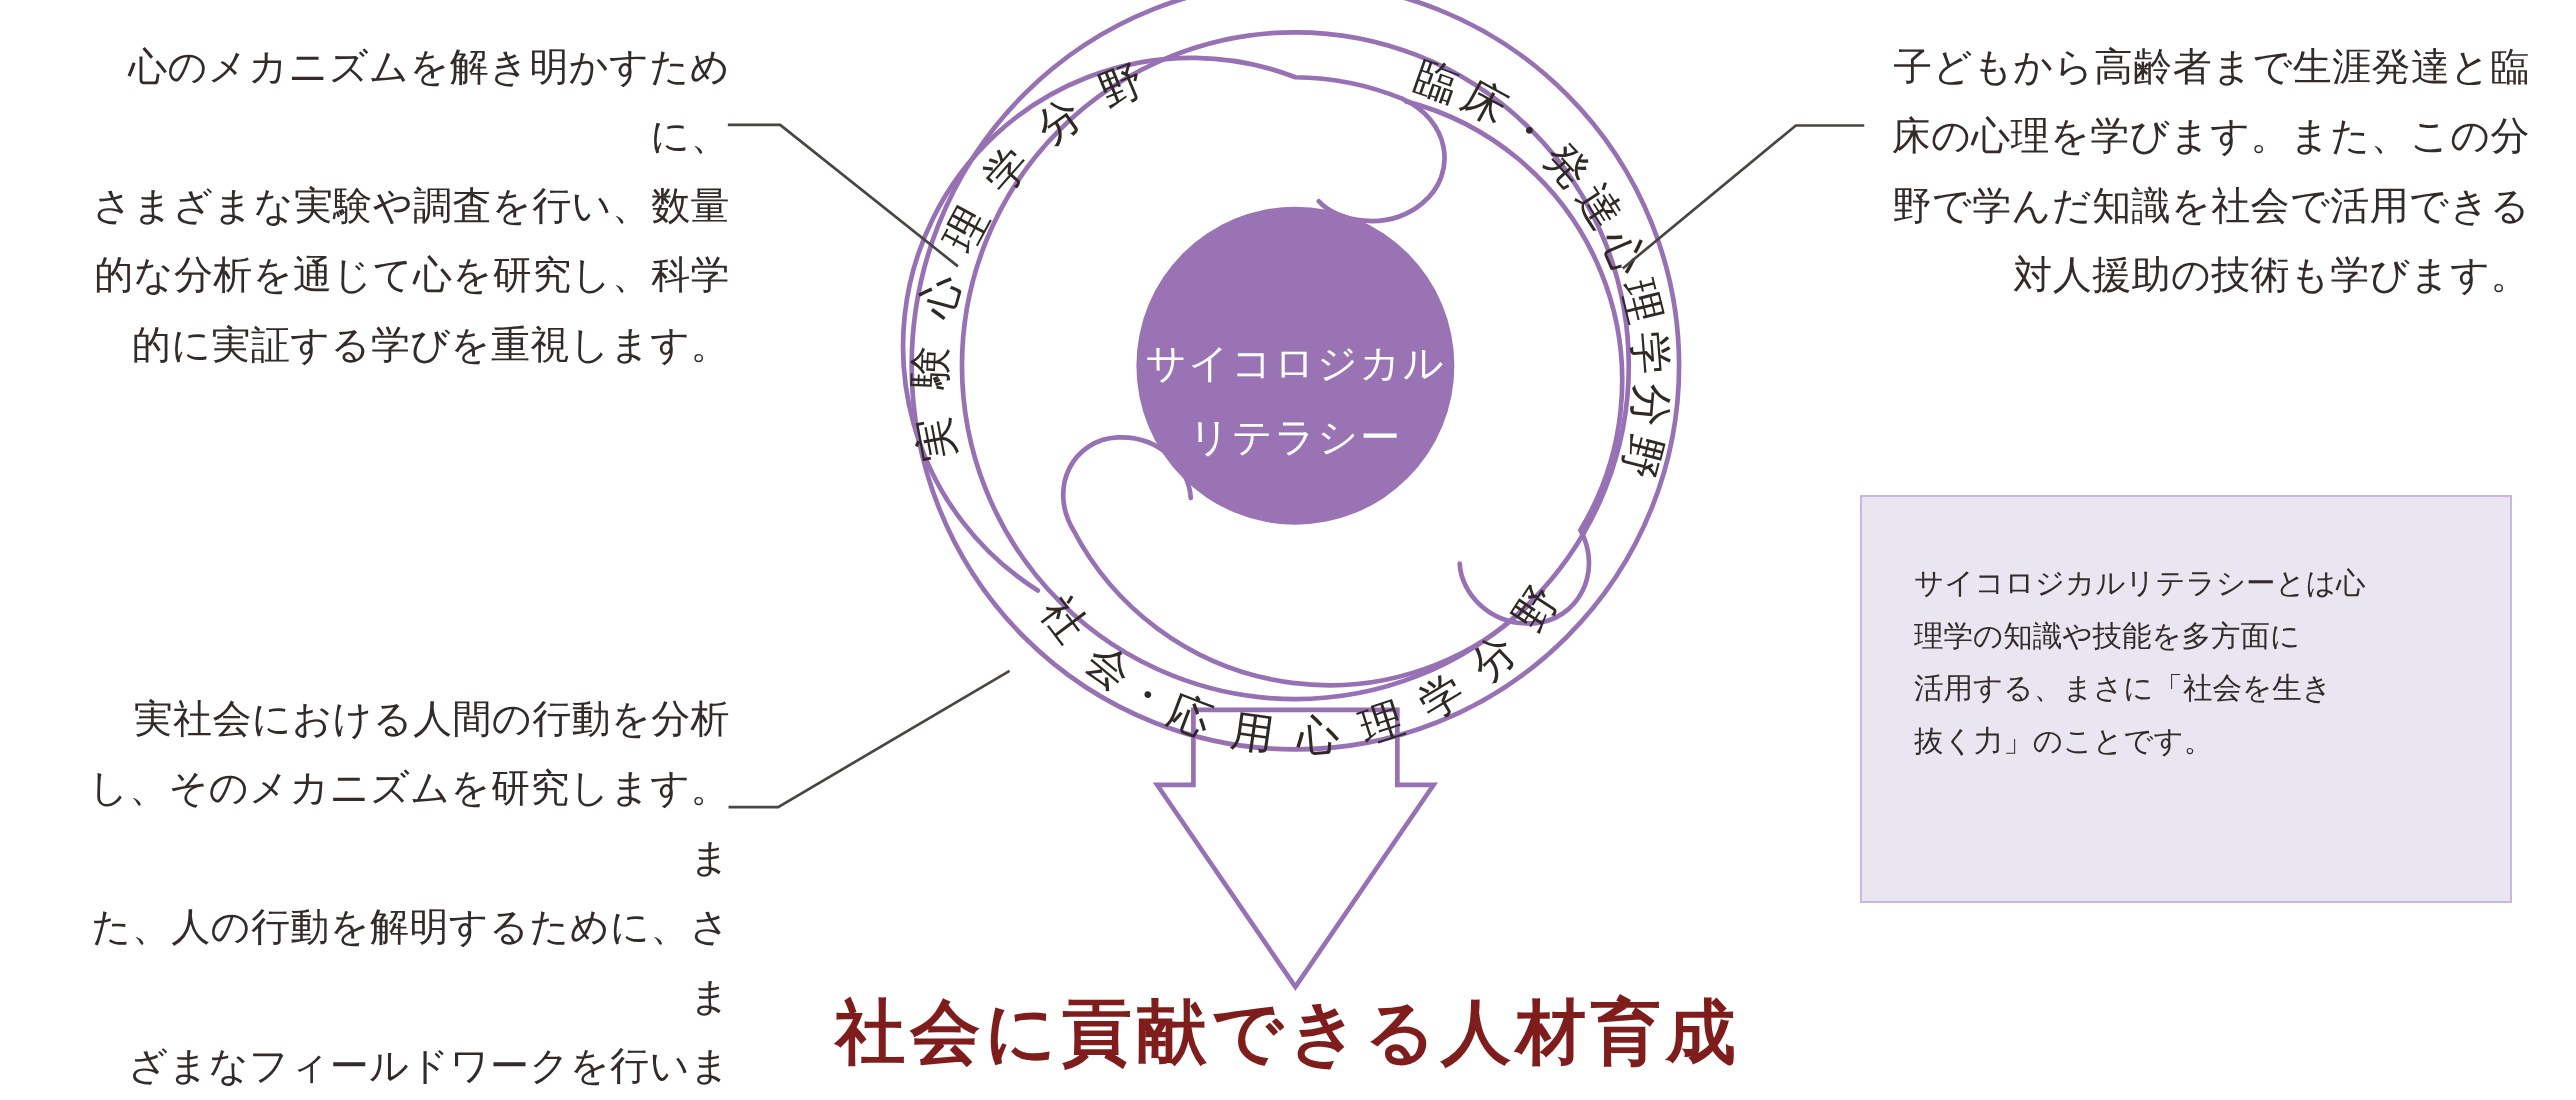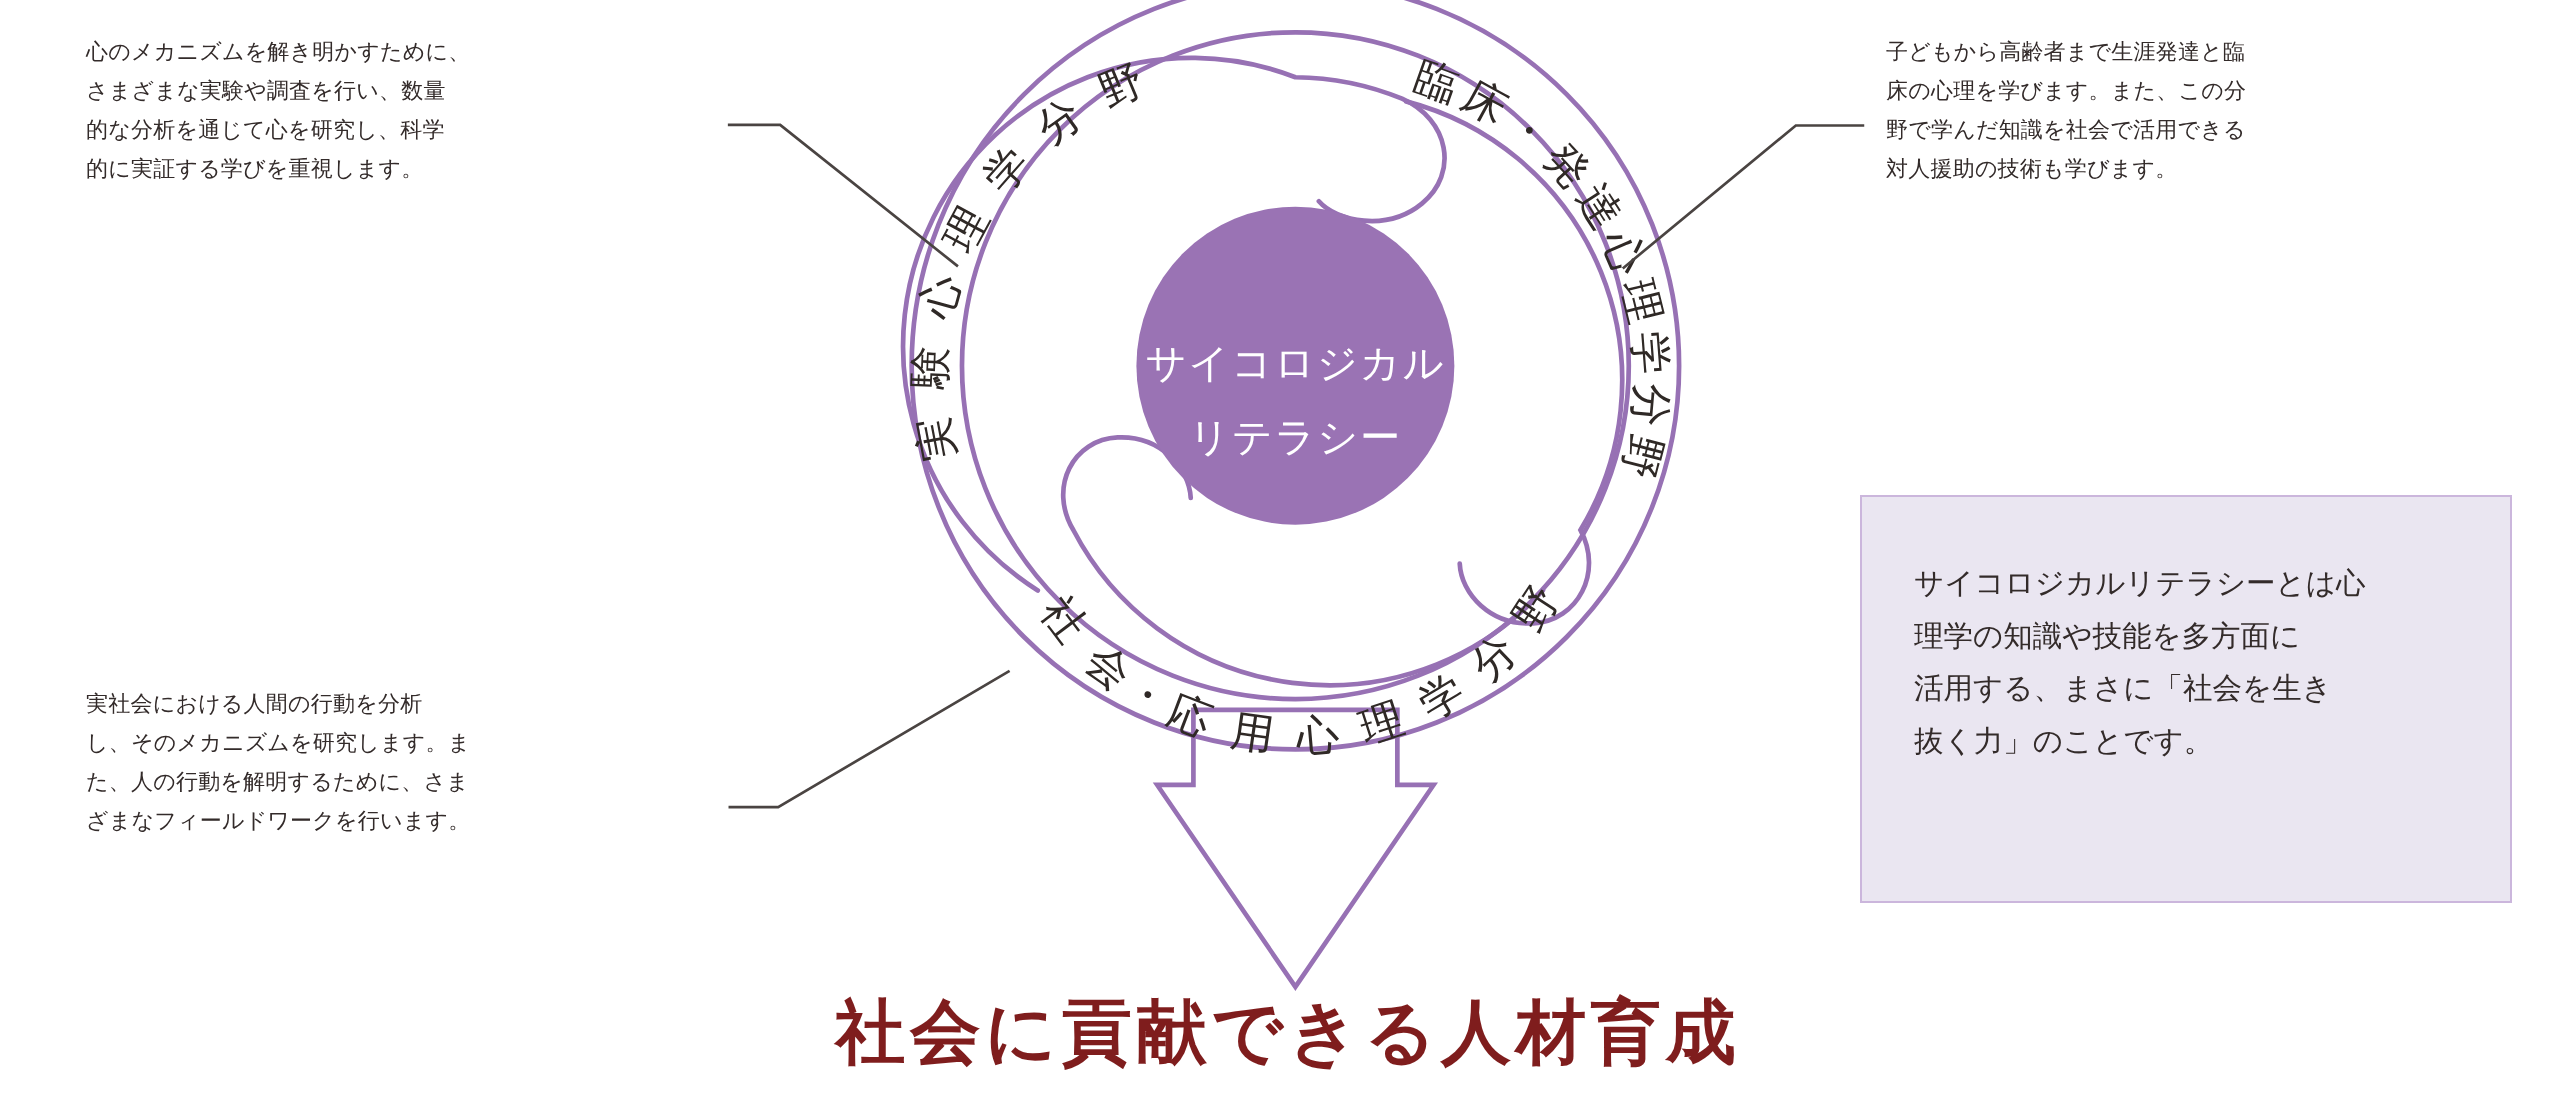--- a/index.html
+++ b/index.html
@@ -7,25 +7,26 @@
   body{
     width:2576px;height:1101px;position:relative;overflow:hidden;
     font-family:"Liberation Sans","DejaVu Sans",sans-serif;
     color:#3a3130;
   }
   .stage{position:absolute;inset:0;}
 
   
   .note{
     position:absolute;
-    font-size:22px;
+    font-size:39px;
     line-height:1.78;
     letter-spacing:0.01em;
     color:#332b2a;
     white-space:pre-line;
+    text-align:right;
   }
   #note-exp{left:86px;top:32px;width:644px;}
   #note-clin{left:1886px;top:32px;width:644px;}
   #note-soc{left:86px;top:684px;width:644px;}
 
   
   #definition-box{
     position:absolute;
     left:1860px;top:495px;width:652px;height:408px;
     background:#eae6f1;

